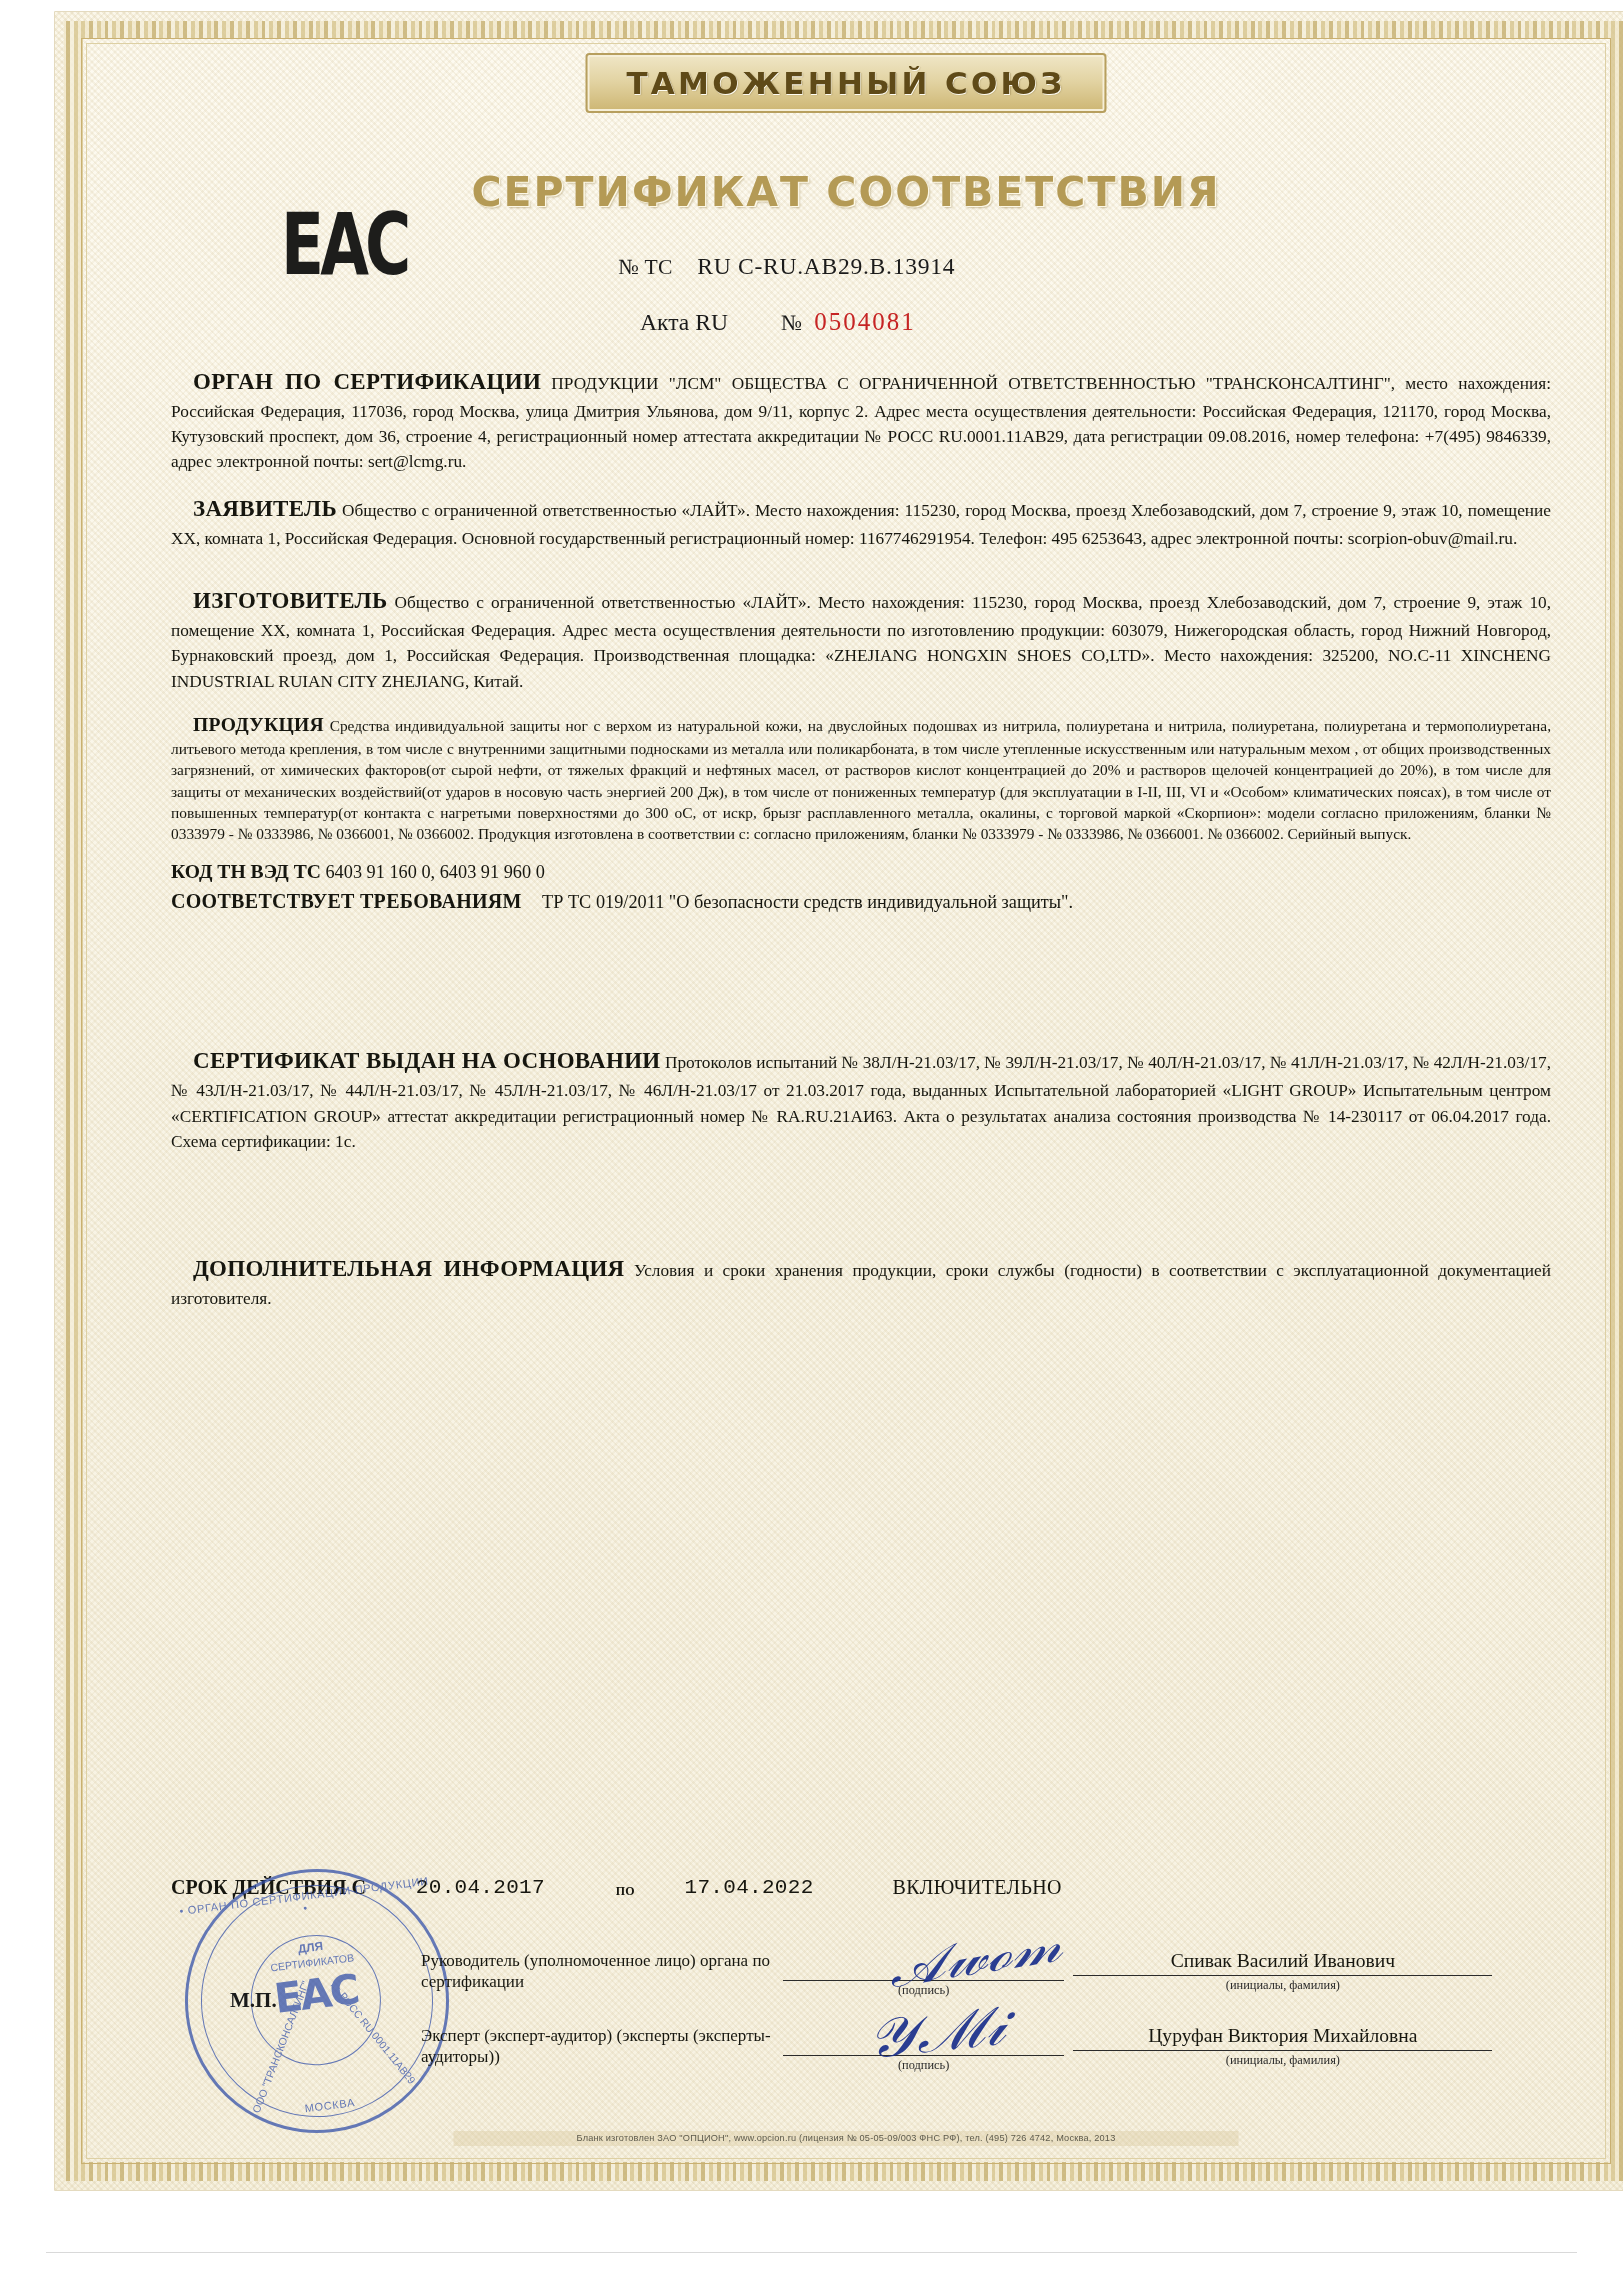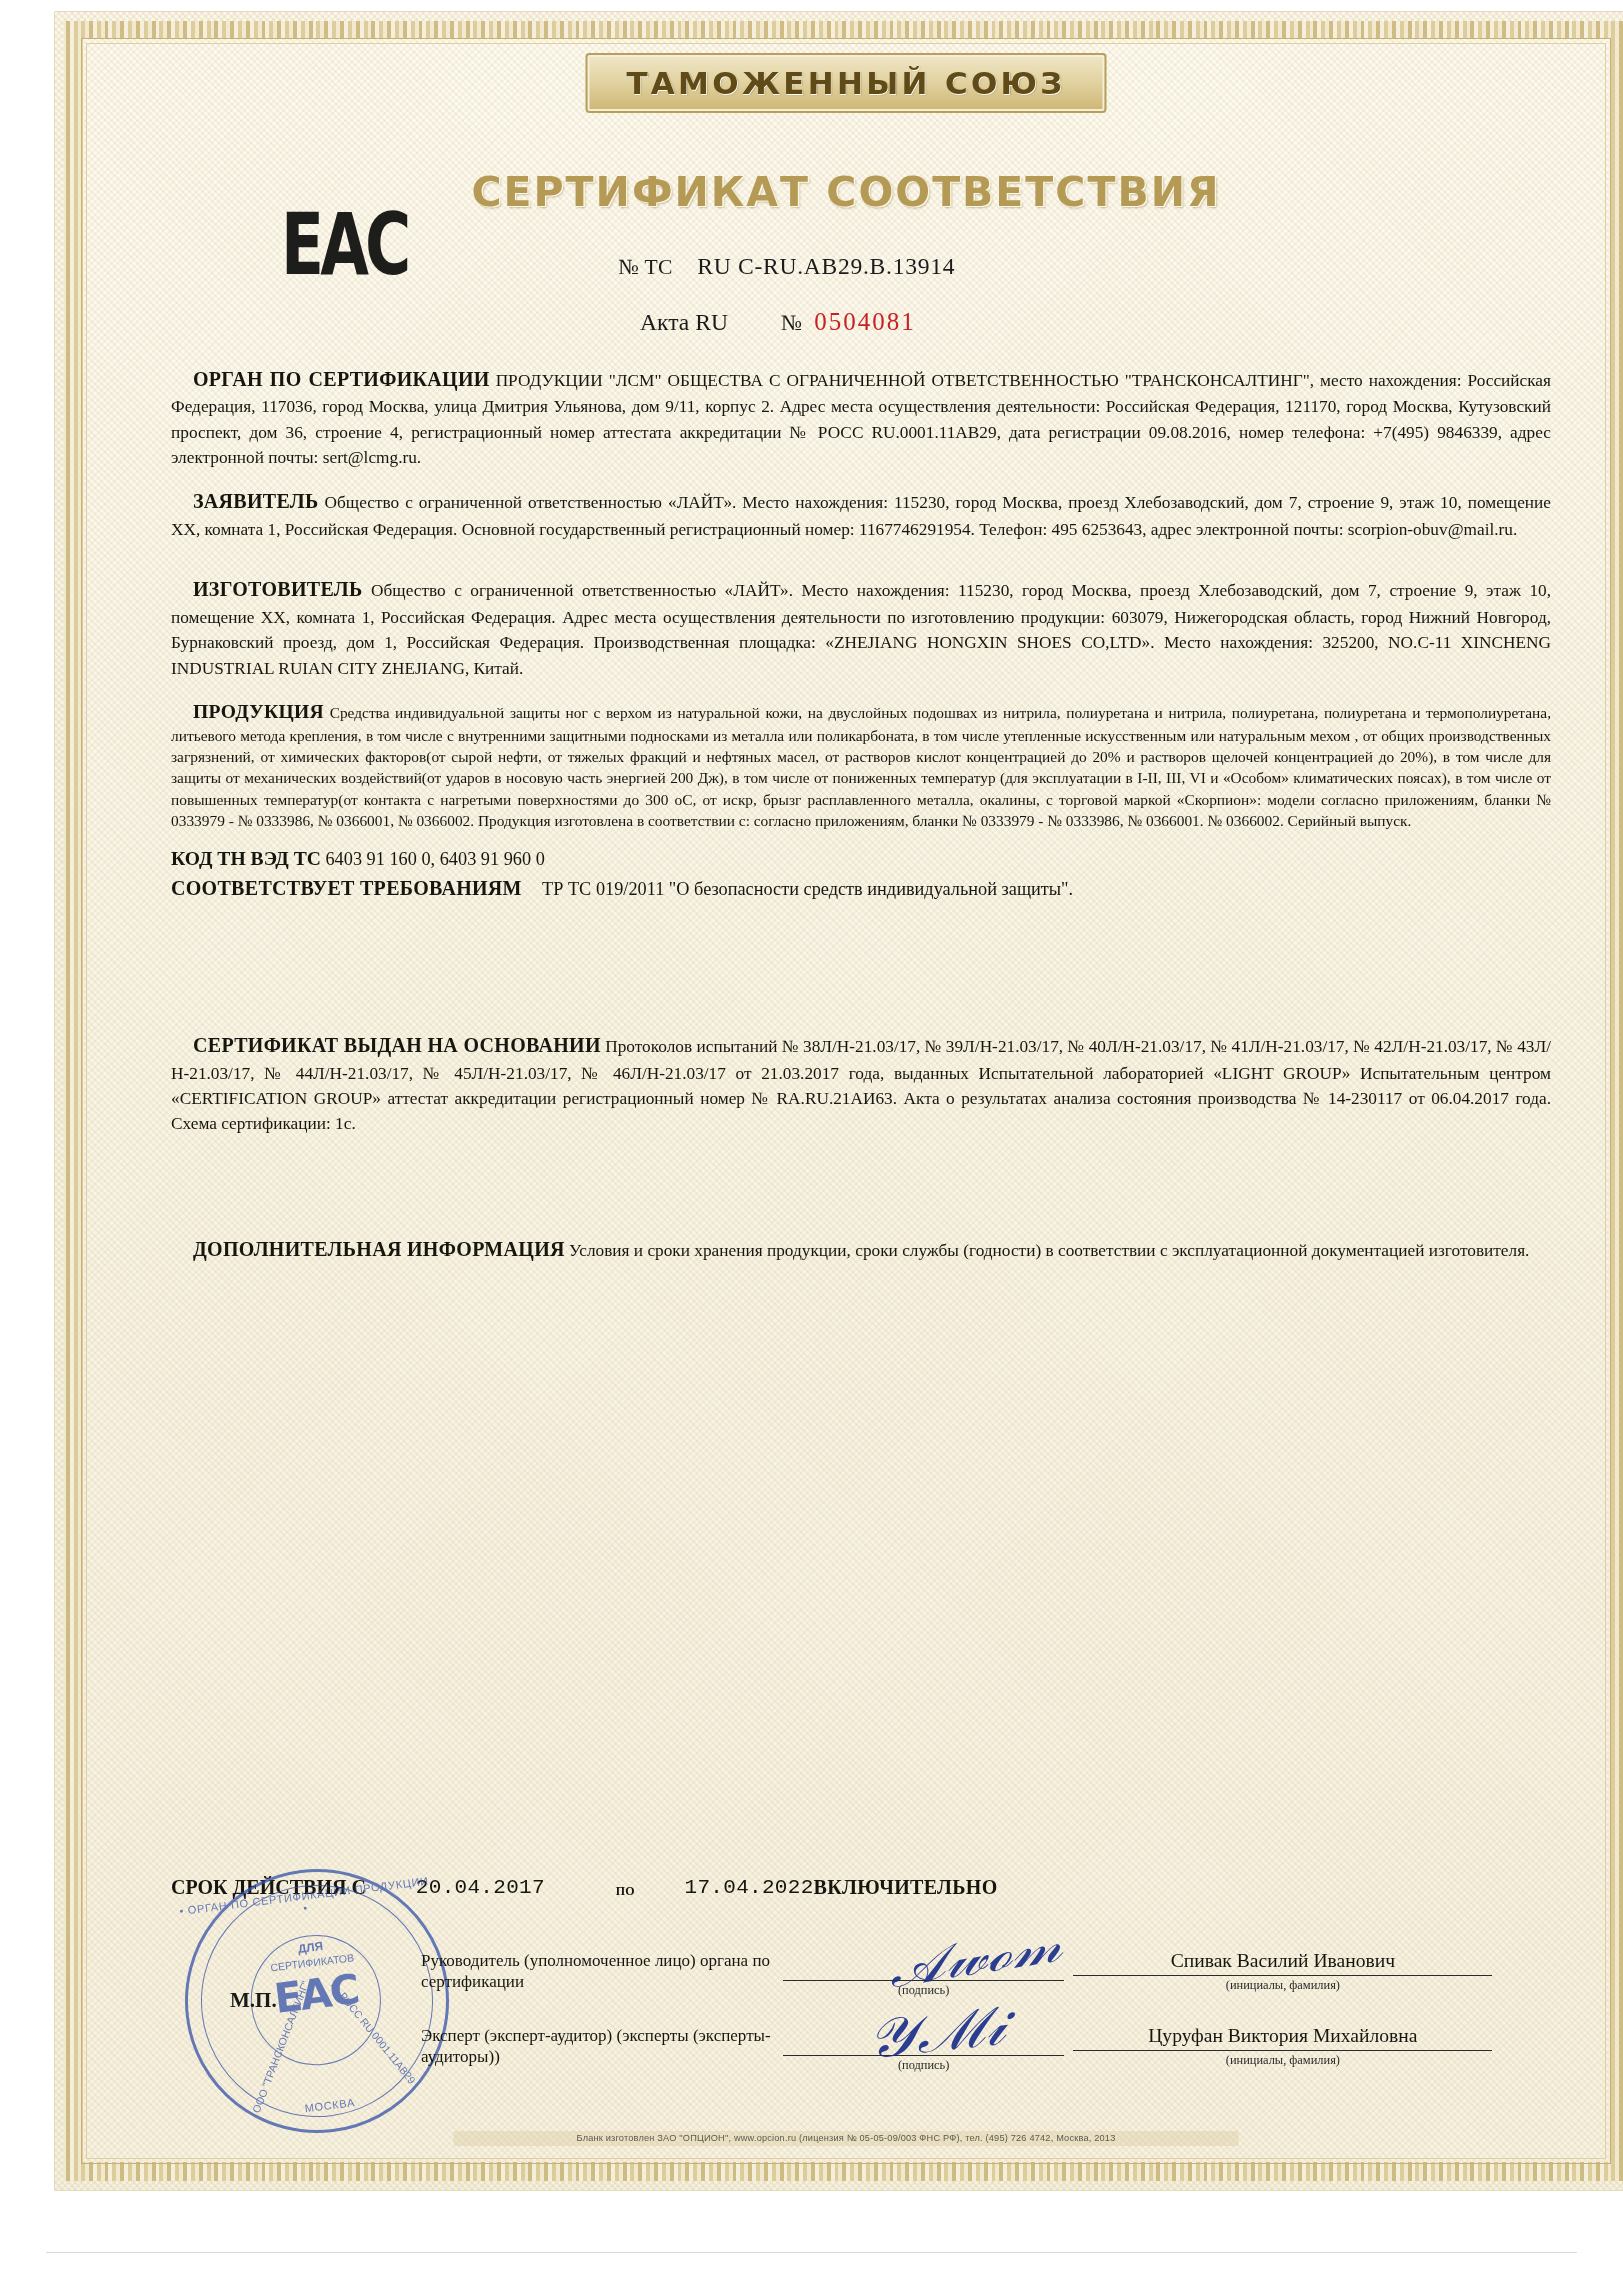--- a/index.html
+++ b/index.html
@@ -155,21 +155,21 @@
   }
   .block { margin-bottom: 17px; }
   .para {
     font-size: 17.3px;
     line-height: 1.47;
     text-align: justify;
     text-justify: inter-word;
   }
   .para .hdr {
     font-weight: bold;
-    font-size: 20px;
+    font-size: 23px;
     letter-spacing: 0.3px;
   }
   .indent { text-indent: 22px; }
 
   .small .para {
     font-size: 15.4px;
     line-height: 1.38;
   }
   .small .hdr { font-size: 19.6px; }
 
@@ -198,21 +198,21 @@
     align-items: flex-end;
   }
   .valid-row .hdr { font-weight: bold; font-size: 20px; }
   .valid-date {
     margin-left: 50px;
     font-size: 21px;
     letter-spacing: 0.3px;
     font-family: Liberation Mono, monospace;
   }
   .valid-po { margin-left: 71px; font-weight: bold; font-size: 12px; }
-  .valid-incl { font-weight: bold; font-size: 20px; letter-spacing: 0.3px; }
+  .valid-incl { margin-left: 79px; font-weight: normal; font-size: 20px; letter-spacing: 0.3px; }
 
   .mp {
     position: absolute;
     left: 175px;
     top: 1976px;
     font-weight: bold;
     font-size: 21px;
     color: #1a1a1a;
   }
 

